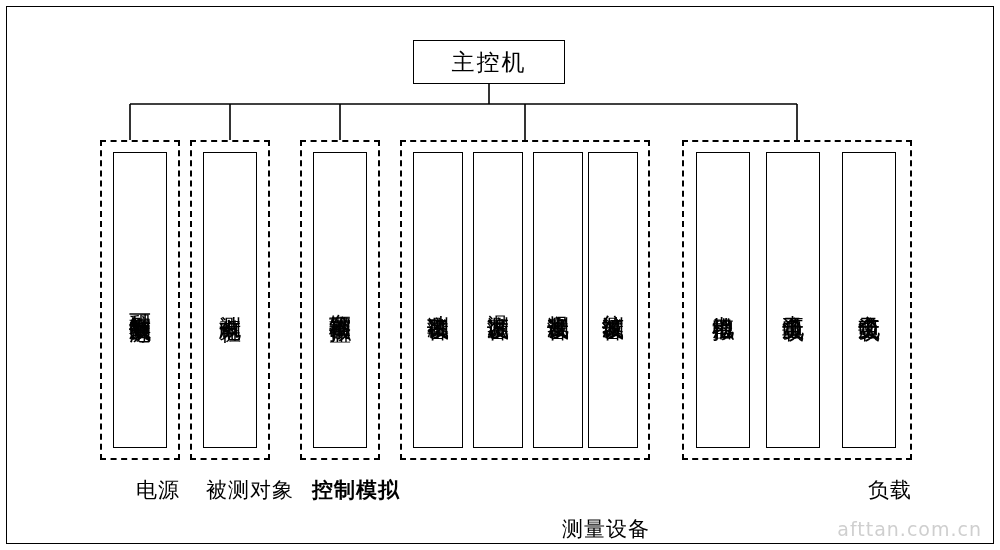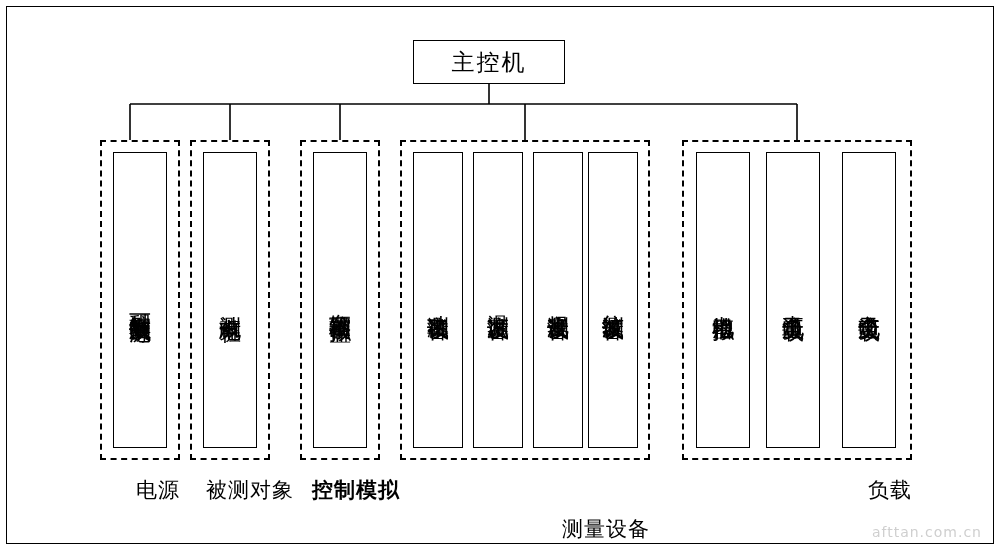--- a/index.html
+++ b/index.html
@@ -91,21 +91,21 @@
     font-size: 21px;
     letter-spacing: 1px;
     color: #000;
     text-align: right;
     white-space: nowrap;
   }
   .watermark {
     position: absolute;
     right: 18px;
     bottom: 10px;
-    font-size: 14px;
+    font-size: 19px;
     color: #cfcfcf;
     letter-spacing: 1px;
     font-family: "DejaVu Sans", "Liberation Sans", sans-serif;
   }
 </style>
 </head>
 <body>
 
 <div id="diagram">
 

